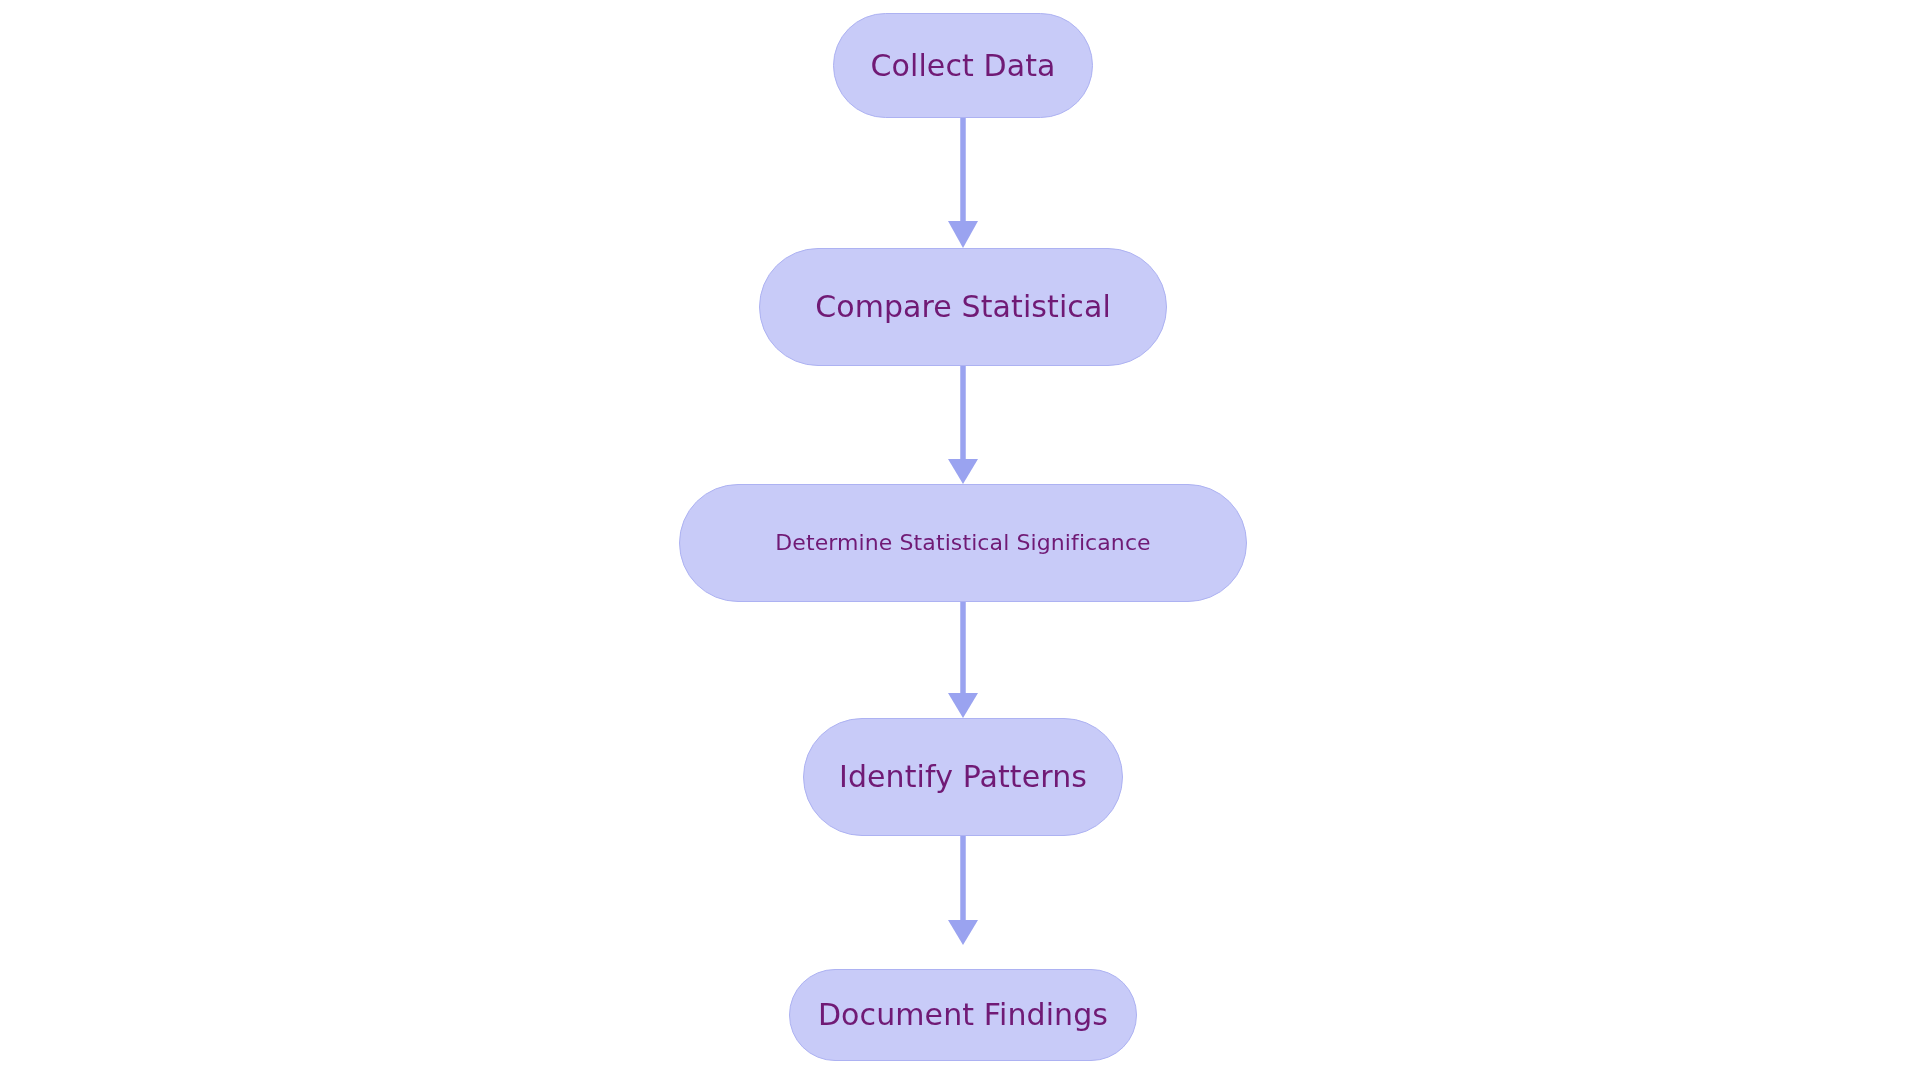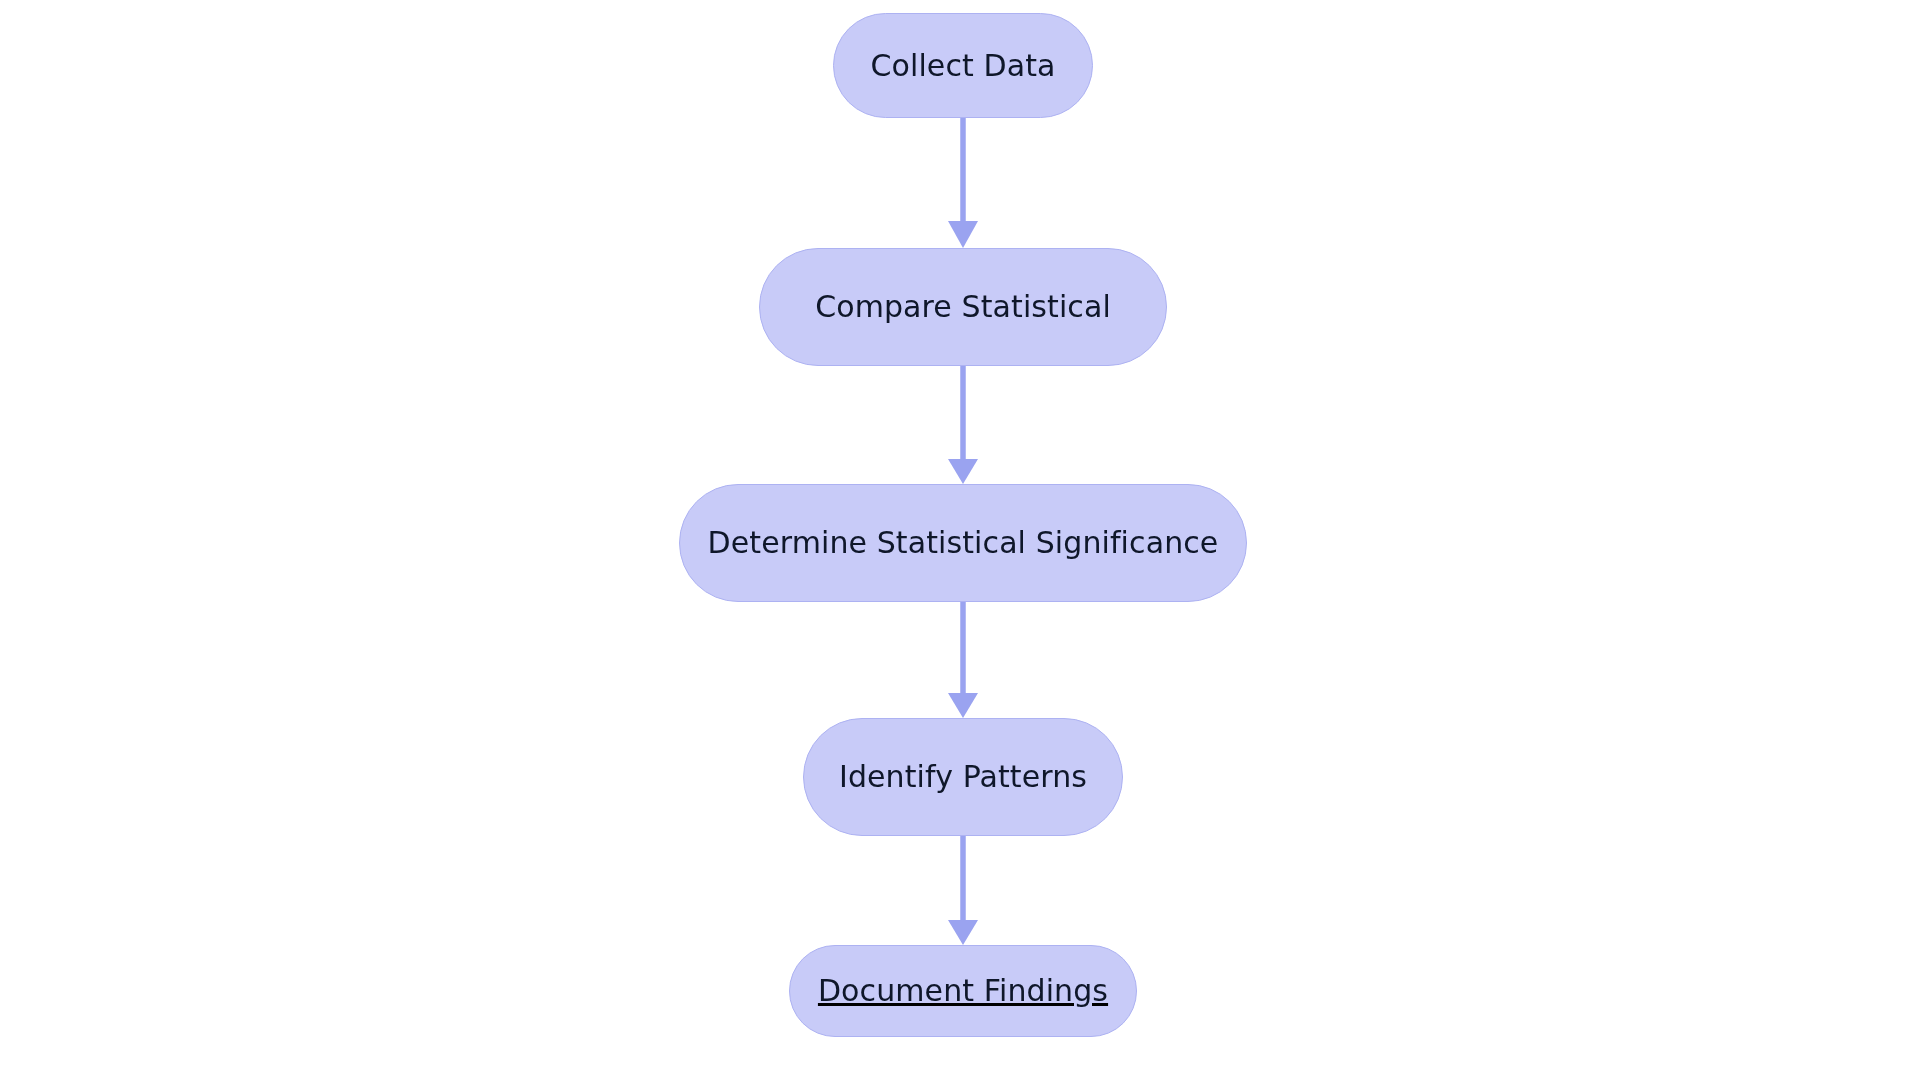--- a/index.html
+++ b/index.html
@@ -29,21 +29,21 @@
     justify-content: center;
     border-radius: 999px;
     background: #c8cbf8;
     border: 1.6px solid #adb2f2;
     transform: translateX(-50%);
     white-space: nowrap;
   }
 
   .flow-node-label {
     font-family: "DejaVu Sans", sans-serif;
-    color: #0f172a;
+    color: #701a75;
     letter-spacing: 0.1px;
     line-height: 1;
     -webkit-font-smoothing: antialiased;
   }
 
   .flow-connector {
     position: absolute;
     transform: translateX(-50%);
     overflow: visible;
   }
@@ -86,24 +86,24 @@
 
   <div class="flow-node" style="left:963px; top:13px; width:260px; height:105px;">
     <span class="flow-node-label" style="font-size:30px;">Collect Data</span>
   </div>
 
   <div class="flow-node" style="left:963px; top:248px; width:408px; height:118px;">
     <span class="flow-node-label" style="font-size:30px;">Compare Statistical</span>
   </div>
 
   <div class="flow-node" style="left:963px; top:484px; width:568px; height:118px;">
-    <span class="flow-node-label" style="font-size:30px;">Determine Statistical Significance</span>
+    <span class="flow-node-label" style="font-size:22px;">Determine Statistical Significance</span>
   </div>
 
   <div class="flow-node" style="left:963px; top:718px; width:320px; height:118px;">
     <span class="flow-node-label" style="font-size:30px;">Identify Patterns</span>
   </div>
 
-  <div class="flow-node" style="left:963px; top:945px; width:348px; height:92px;text-decoration:underline;">
+  <div class="flow-node" style="left:963px; top:969px; width:348px; height:92px;">
     <span class="flow-node-label" style="font-size:30px;">Document Findings</span>
   </div>
 
 </div>
 
 </body></html>

